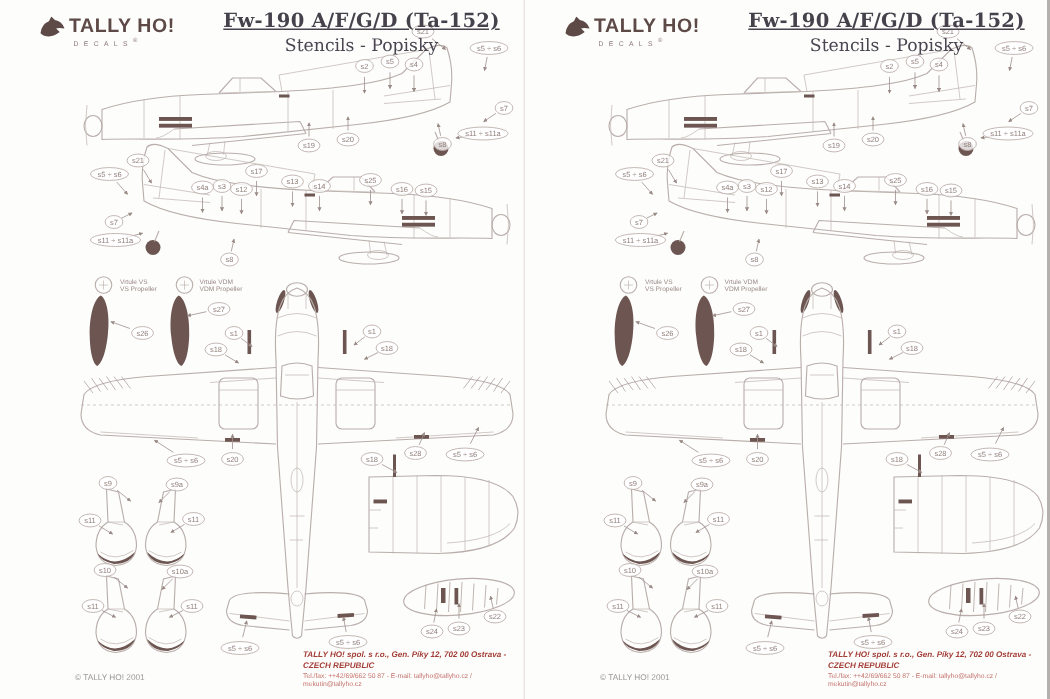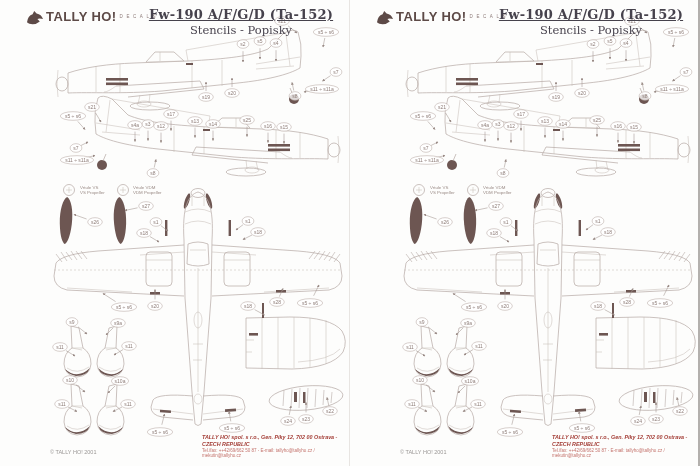--- a/index.html
+++ b/index.html
@@ -13,21 +13,21 @@
   .dk{fill:#6d5652;stroke:none;}
   .hatch{stroke:#ab9d98;stroke-width:.5;}
   .leader{stroke:#a29490;stroke-width:.55;fill:none;}
   .co-e{fill:#ffffff;fill-opacity:.78;stroke:#b7a9a4;stroke-width:.55;}
   .co-t{font-size:5px;fill:#8f7e79;text-anchor:middle;font-family:"Liberation Sans",sans-serif;}
   .pl-t{font-size:4.4px;fill:#9a8b86;font-family:"Liberation Sans",sans-serif;}
   
   .hdr{position:absolute;left:0;top:0;width:350px;height:52px;}
   .logo{position:absolute;left:26px;top:10px;display:flex;align-items:flex-start;color:#5d4a47;}
   .fox{display:inline-block;width:18px;height:16px;margin-right:2px;margin-top:1px;}
-  .brandwrap{display:flex;flex-direction:row;line-height:1;}
+  .brandwrap{display:flex;flex-direction:column;line-height:1;}
   .brand{font-weight:bold;font-size:13px;letter-spacing:.4px;color:#5d4a47;}
   .brandsub{font-size:4.5px;letter-spacing:3.6px;color:#8d7b78;margin-top:1.5px;margin-left:3px;}
   .reg{font-size:4px;letter-spacing:0;vertical-align:super;}
   .titleblock{position:absolute;left:138px;top:7px;width:206px;text-align:center;color:#46424c;}
   .title{font-family:"DejaVu Serif",serif;font-weight:bold;font-size:13px;letter-spacing:.2px;text-decoration:underline;}
   .subtitle{font-family:"DejaVu Serif",serif;font-weight:normal;font-size:11.5px;margin-top:1px;color:#4a4550;}
   
   .copy{position:absolute;left:50px;top:449px;font-size:5.5px;color:#9a9795;}
   .addr{position:absolute;left:202px;top:434px;width:148px;line-height:1.25;}
   .addr1{font-size:5.4px;font-weight:bold;font-style:italic;color:#a33d36;}

